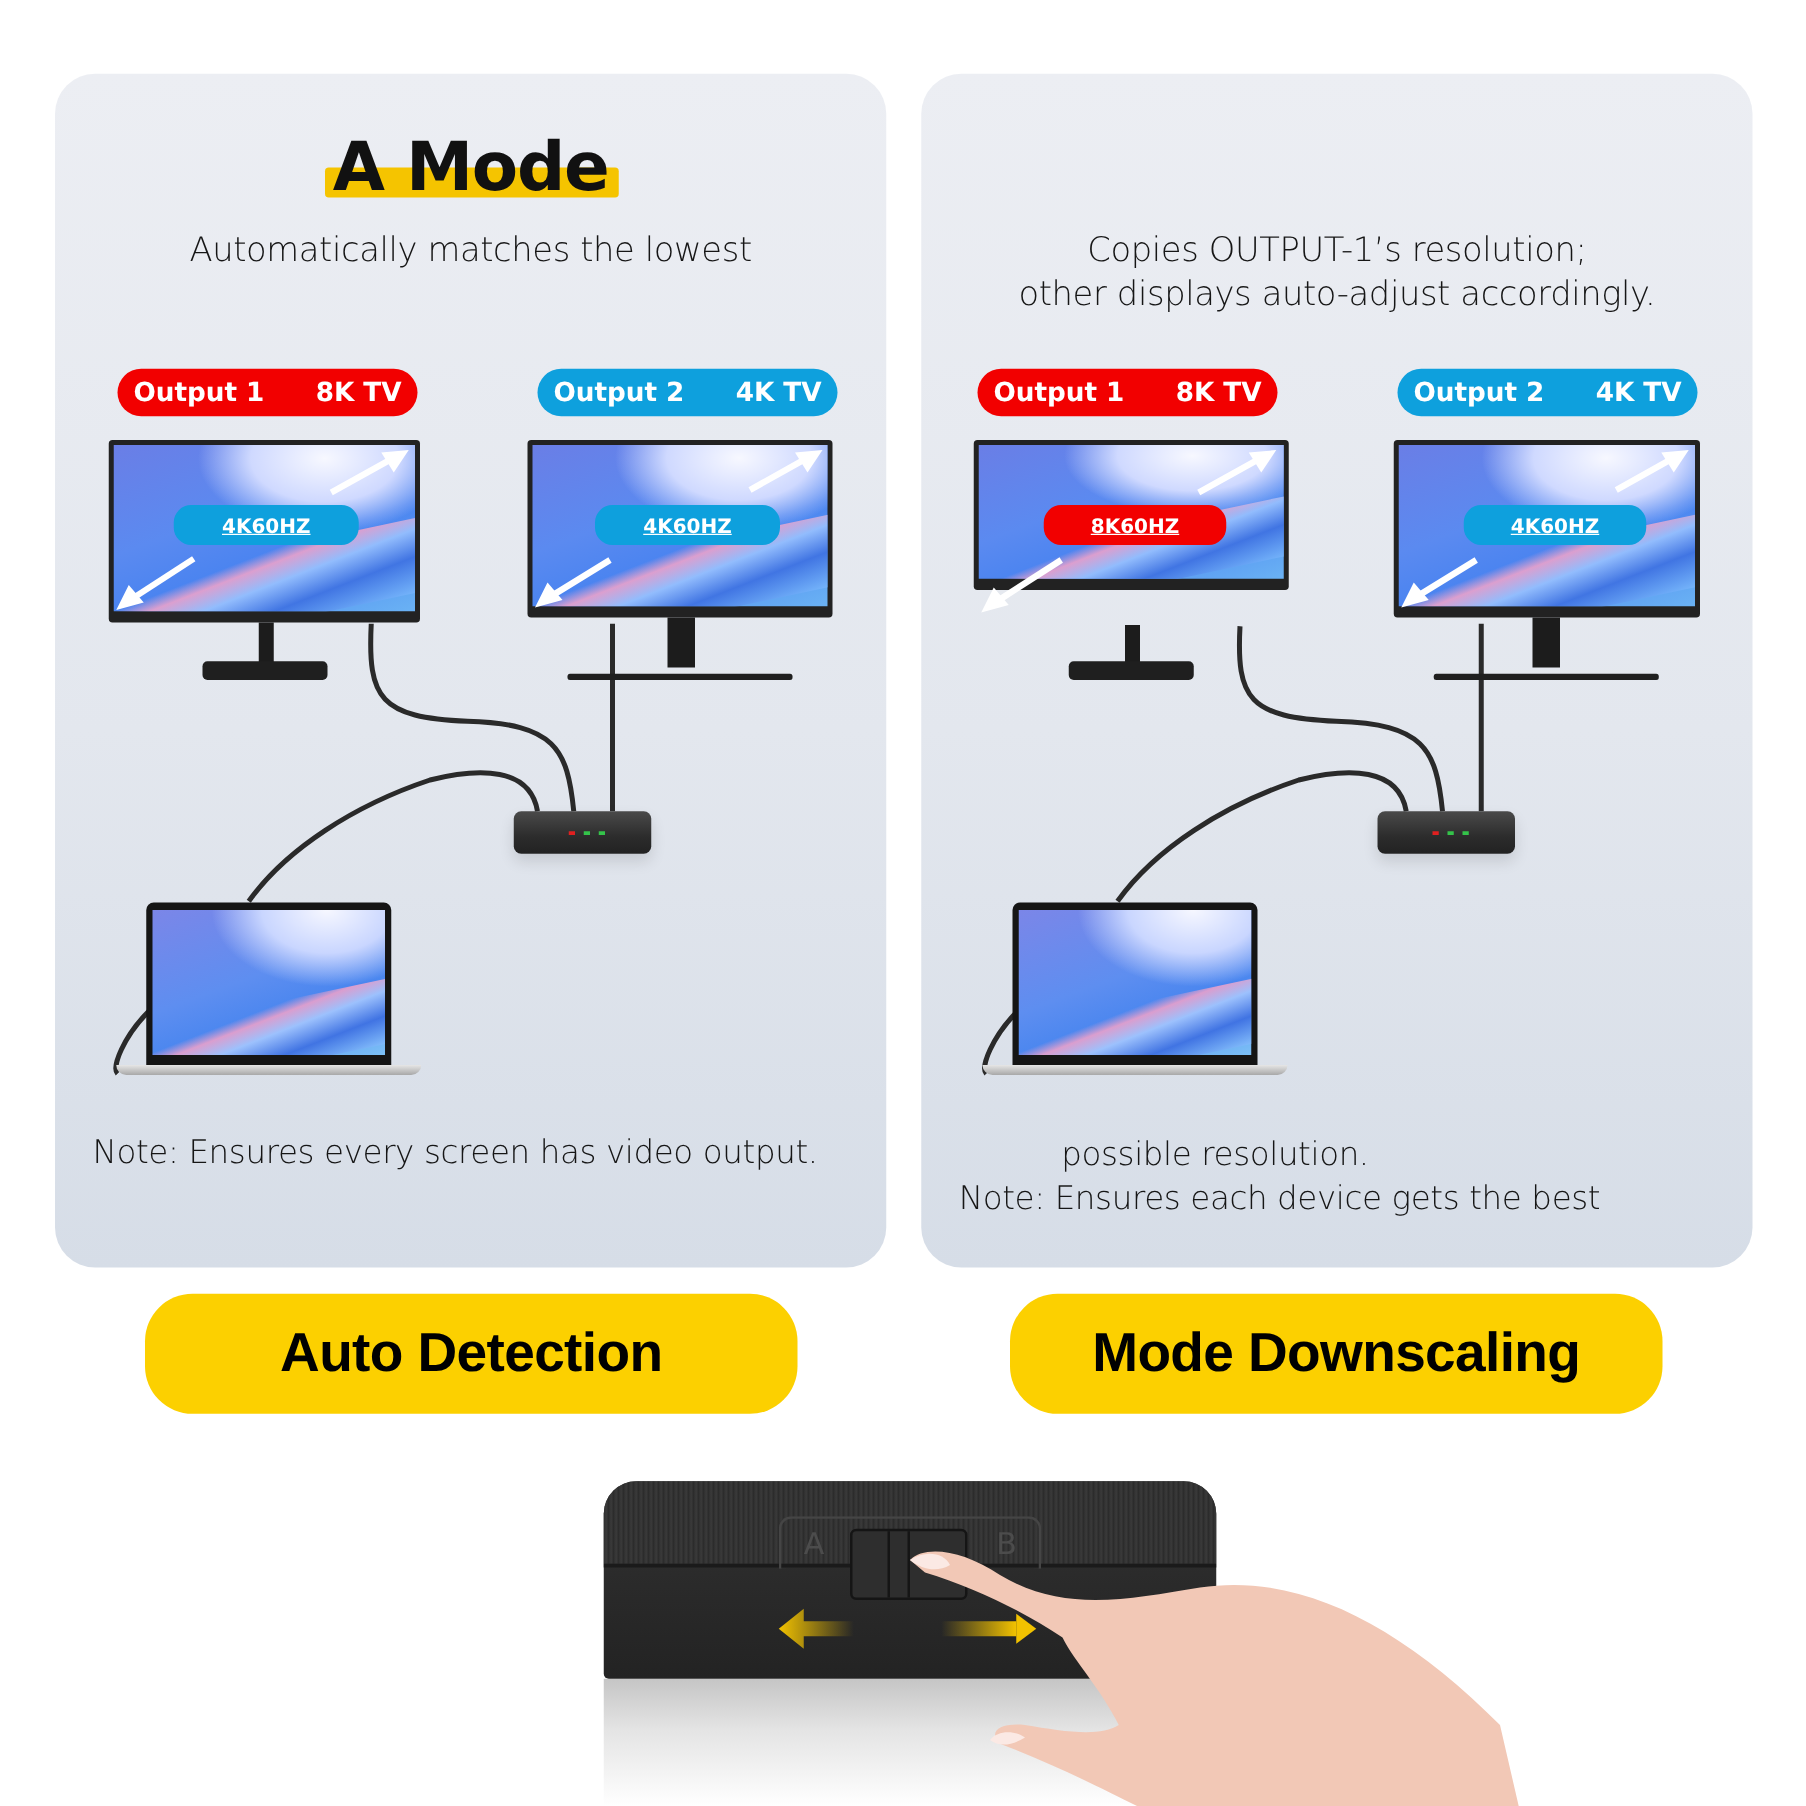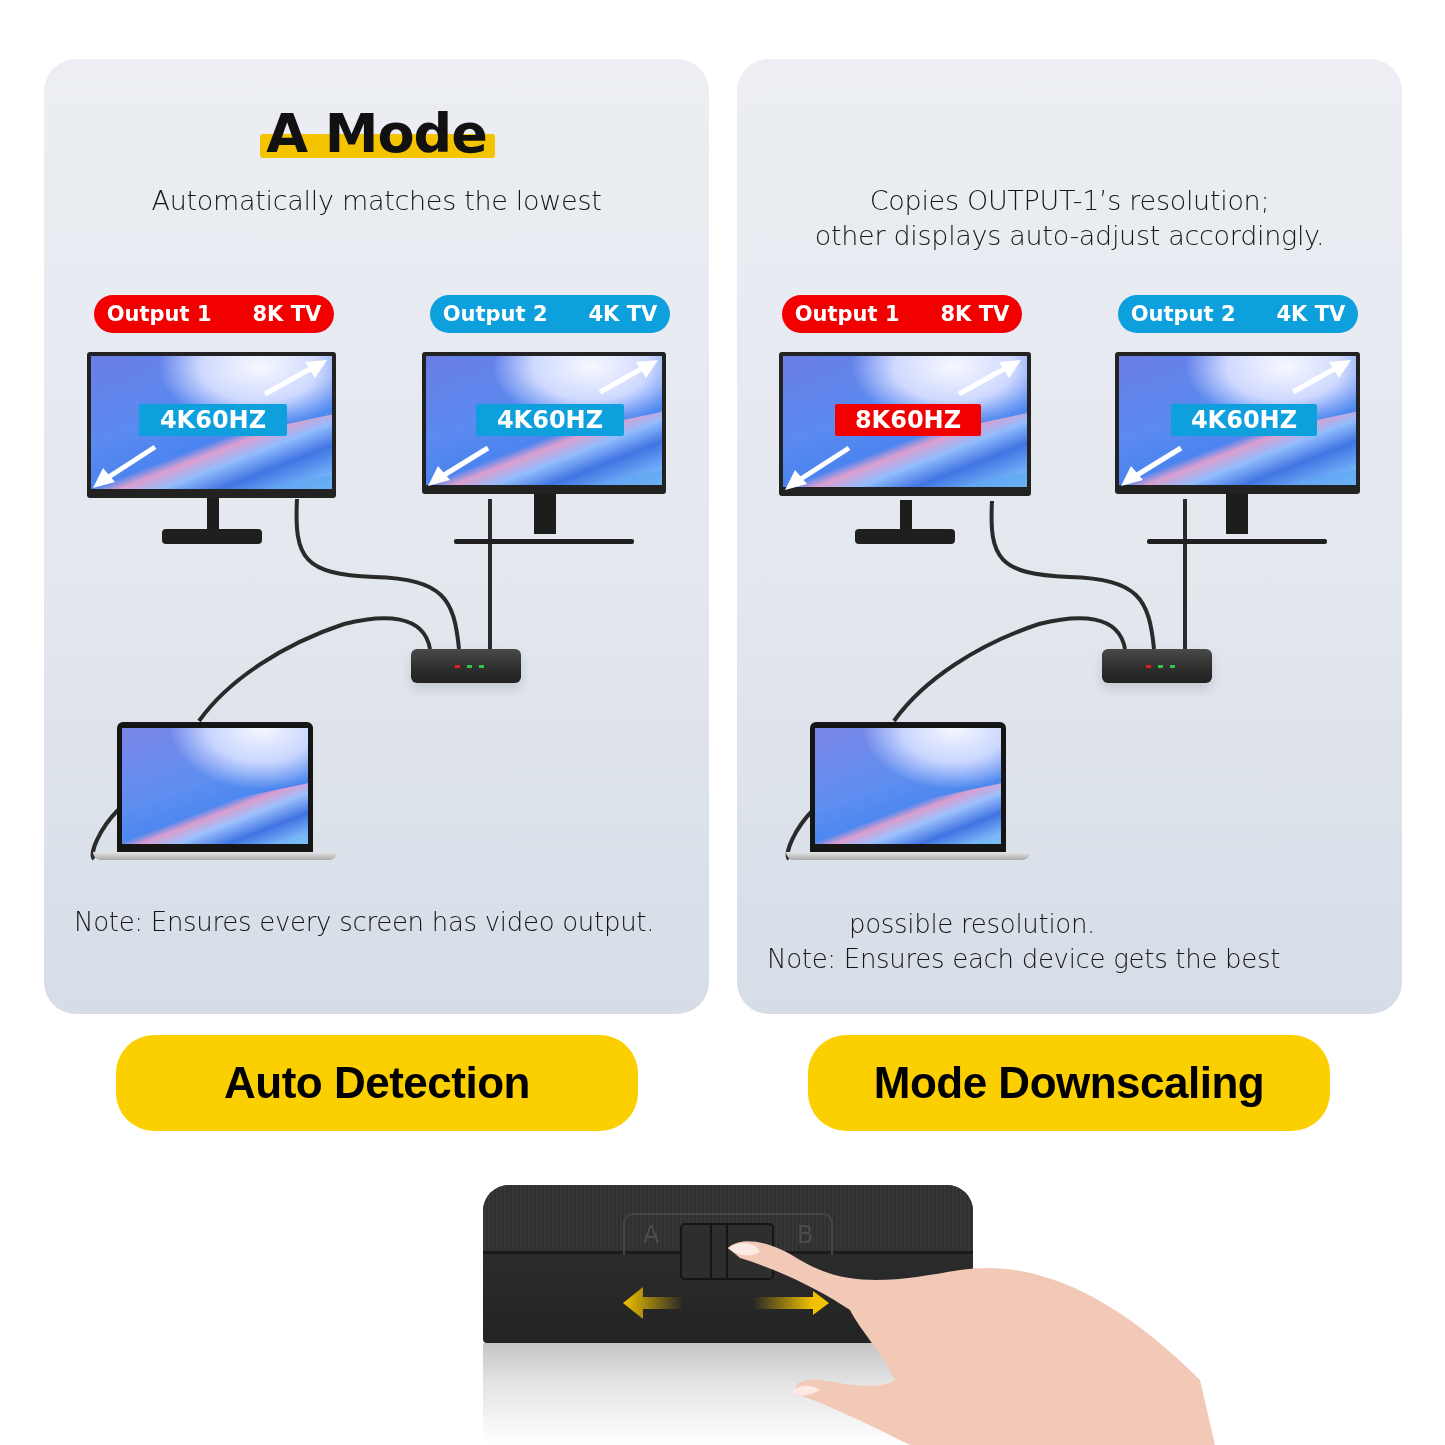--- a/index.html
+++ b/index.html
@@ -50,23 +50,23 @@
       background:
         radial-gradient(ellipse 70% 75% at 70% 8%, #f7f8ff 0%, #cfd9ff 35%, transparent 60%),
         linear-gradient(160deg, #6a7ee6 0%, #5b8af0 40%, #4b84f0 60%, #6ab2f4 100%);
     }
     .monitor .screen::after {
       content: ""; position: absolute; left: -10%; bottom: -8%; width: 120%; height: 45%;
       background: linear-gradient(170deg, transparent 25%, #f4a3c9 35%, #9dc4ff 50%, #3c6ee0 70%, #7fbfff 100%);
       transform: skewY(-12deg); opacity: 0.85;
     }
     .res-badge {
-      position: absolute; height: 32px; border-radius: 2px; color: #fff;
-      font-family: "DejaVu Sans", sans-serif; font-weight: bold; font-size: 24px;
-      display: flex; align-items: center; justify-content: center; z-index: 3;
+      position: absolute; height: 32px; border-radius: 14px; color: #fff;
+      font-family: "DejaVu Sans", sans-serif; font-weight: bold; font-size: 16px;
+      display: flex; align-items: center; justify-content: center; z-index: 3; text-decoration: underline;
     }
     .res-badge.blue { background: #0ea0dd; }
     .res-badge.red { background: #f20000; }
     .arrow { position: absolute; z-index: 2; }
 
     .stand-neck { position: absolute; background: #1c1c1c; }
     .stand-base { position: absolute; background: #1f1f1f; border-radius: 4px; }
 
     .cable { position: absolute; left: 0; top: 0; pointer-events: none; }
 
@@ -224,21 +224,21 @@
     <span>4K TV</span>
   </div>
 
   <svg class="cable" width="665" height="955">
     <path d="M255 442 C252 500, 262 515, 332 518 C402 520, 412 540, 417 590" stroke="#2a2a2a" stroke-width="4" fill="none"></path>
     <path d="M448 440 L448 590" stroke="#2a2a2a" stroke-width="4" fill="none"></path>
     <path d="M388 590 C382 555, 342 555, 302 565 C242 585, 187 620, 157 662" stroke="#2a2a2a" stroke-width="4" fill="none"></path>
     <path d="M77 750 C57 770, 47 795, 52 800" stroke="#2a2a2a" stroke-width="4" fill="none"></path>
   </svg>
 
-  <div class="monitor" style="left:42px; top:293px; width:252px; height:144px;">
+  <div class="monitor" style="left:42px; top:293px; width:252px; height:120px;">
     <div class="bezel"></div>
     <div class="screen"></div>
     <svg class="arrow" width="252" height="148" style="left:0;top:0;">
       <line x1="180" y1="42" x2="234" y2="12" stroke="#fff" stroke-width="5"></line>
       <polygon points="242,8 220,10 230,26" fill="#fff"></polygon>
       <line x1="70" y1="96" x2="14" y2="132" stroke="#fff" stroke-width="5"></line>
       <polygon points="6,138 16,118 28,132" fill="#fff"></polygon>
     </svg>
     <div class="res-badge red" style="left:56px; top:52px; width:146px;">8K60HZ</div>
   </div>

